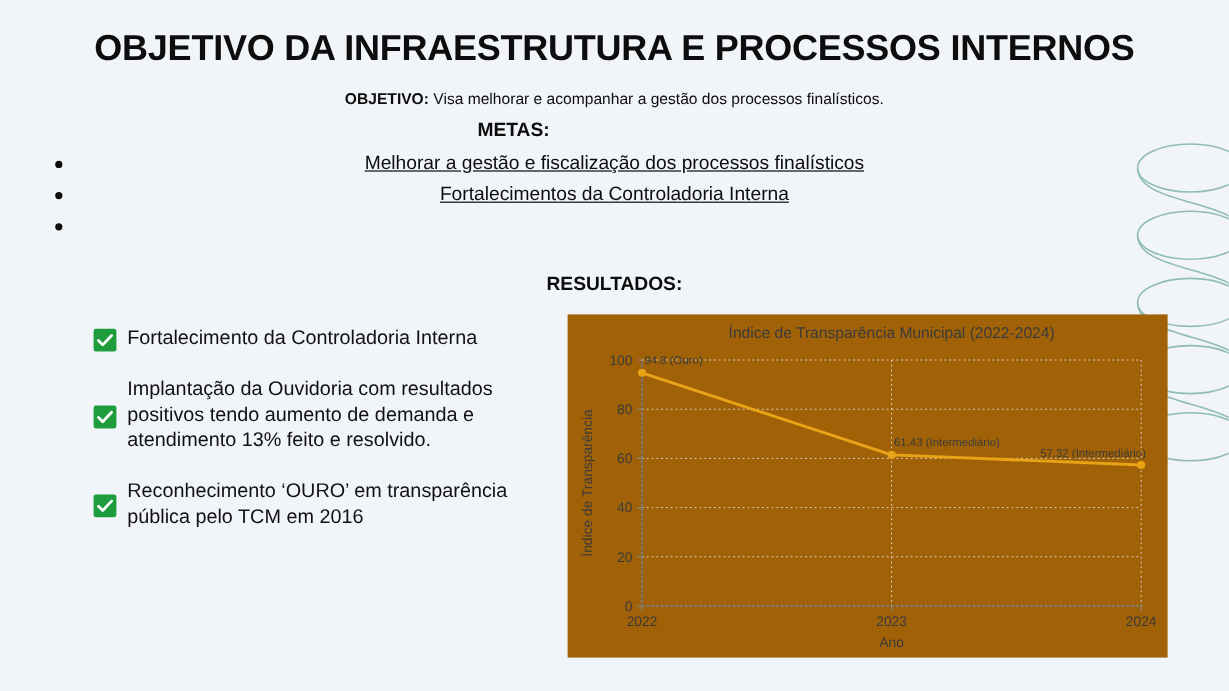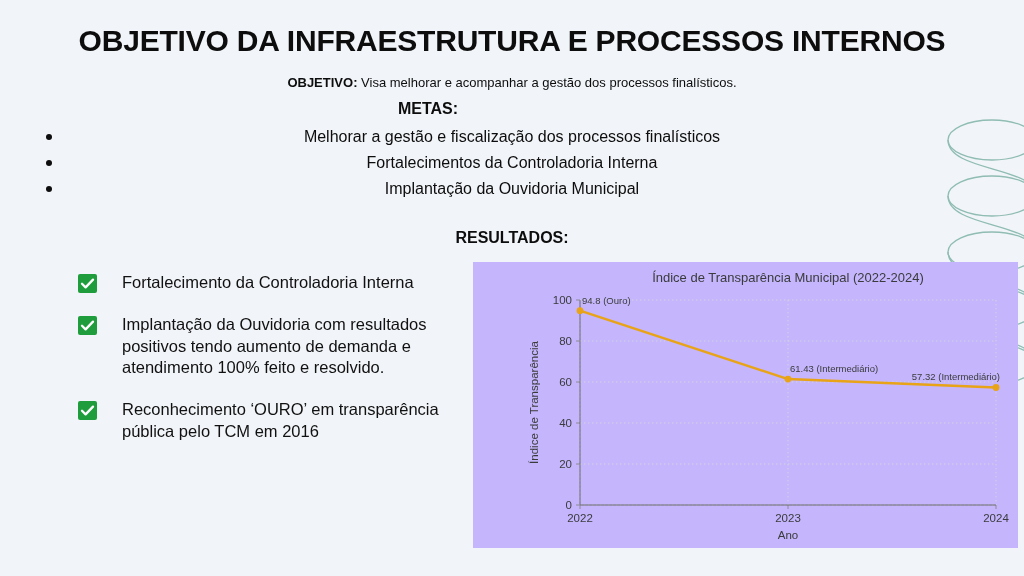--- a/index.html
+++ b/index.html
@@ -73,20 +73,21 @@
     font-size: 16px;
     font-weight: bold;
     z-index: 3;
   }
   .metas-list {
     position: absolute;
     top: 124px;
     left: 0;
     width: 1024px;
     z-index: 3;
+    text-decoration: underline;
   }
   .meta-row {
     position: relative;
     height: 26px;
     line-height: 26px;
     text-align: center;
     font-size: 16px;
   }
   .meta-bullet {
     position: absolute;
@@ -113,23 +114,22 @@
 
   .result-list {
     position: absolute;
     left: 78px;
     top: 272px;
     width: 400px;
     z-index: 3;
   }
   .result-item {
     display: flex;
-    align-items: flex-start;
+    align-items: center;
     margin-bottom: 20px;
-    gap: 16px;
   }
   .check-icon {
     flex: 0 0 auto;
     width: 19px;
     height: 19px;
     margin-top: 2px;
     margin-right: 9px;
     background: #1f9d3d;
     border-radius: 2px;
     position: relative;
@@ -141,23 +141,22 @@
     color: #111;
   }
 
   
   .chart-panel {
     position: absolute;
     left: 473px;
     top: 262px;
     width: 500px;
     height: 286px;
-    background: #c4b5fd;
+    background: #a16207;
     z-index: 2;
-    padding-left: 45px;
   }
   .chart-svg { display: block; }
 </style>
 </head>
 <body>
 
 <div id="slide">
 
   <svg class="deco-spiral" viewBox="0 0 90 290" aria-hidden="true">
     <g fill="none" stroke="#8fbcb4" stroke-width="1.3">
@@ -185,21 +184,20 @@
     <div class="meta-row">
       <span class="meta-bullet"></span>
       <span>Melhorar a gestão e fiscalização dos processos finalísticos</span>
     </div>
     <div class="meta-row">
       <span class="meta-bullet"></span>
       <span>Fortalecimentos da Controladoria Interna</span>
     </div>
     <div class="meta-row">
       <span class="meta-bullet"></span>
-      <span>Implantação da Ouvidoria Municipal</span>
     </div>
   </div>
 
   <div class="resultados-heading">RESULTADOS:</div>
 
   <div class="result-list">
 
     <div class="result-item">
       <span class="check-icon">
         <svg width="19" height="19" viewBox="0 0 19 19" aria-hidden="true">
@@ -208,21 +206,21 @@
       </span>
       <span class="result-text">Fortalecimento da Controladoria Interna</span>
     </div>
 
     <div class="result-item">
       <span class="check-icon">
         <svg width="19" height="19" viewBox="0 0 19 19" aria-hidden="true">
           <path d="M4 9.8 L7.6 13.4 L15 5.6" fill="none" stroke="#ffffff" stroke-width="2.3" stroke-linecap="round" stroke-linejoin="round"></path>
         </svg>
       </span>
-      <span class="result-text">Implantação da Ouvidoria com resultados positivos tendo aumento de demanda e atendimento 100% feito e resolvido.</span>
+      <span class="result-text">Implantação da Ouvidoria com resultados positivos tendo aumento de demanda e atendimento 13% feito e resolvido.</span>
     </div>
 
     <div class="result-item">
       <span class="check-icon">
         <svg width="19" height="19" viewBox="0 0 19 19" aria-hidden="true">
           <path d="M4 9.8 L7.6 13.4 L15 5.6" fill="none" stroke="#ffffff" stroke-width="2.3" stroke-linecap="round" stroke-linejoin="round"></path>
         </svg>
       </span>
       <span class="result-text">Reconhecimento ‘OURO’ em transparência pública pelo TCM em 2016</span>
     </div>

